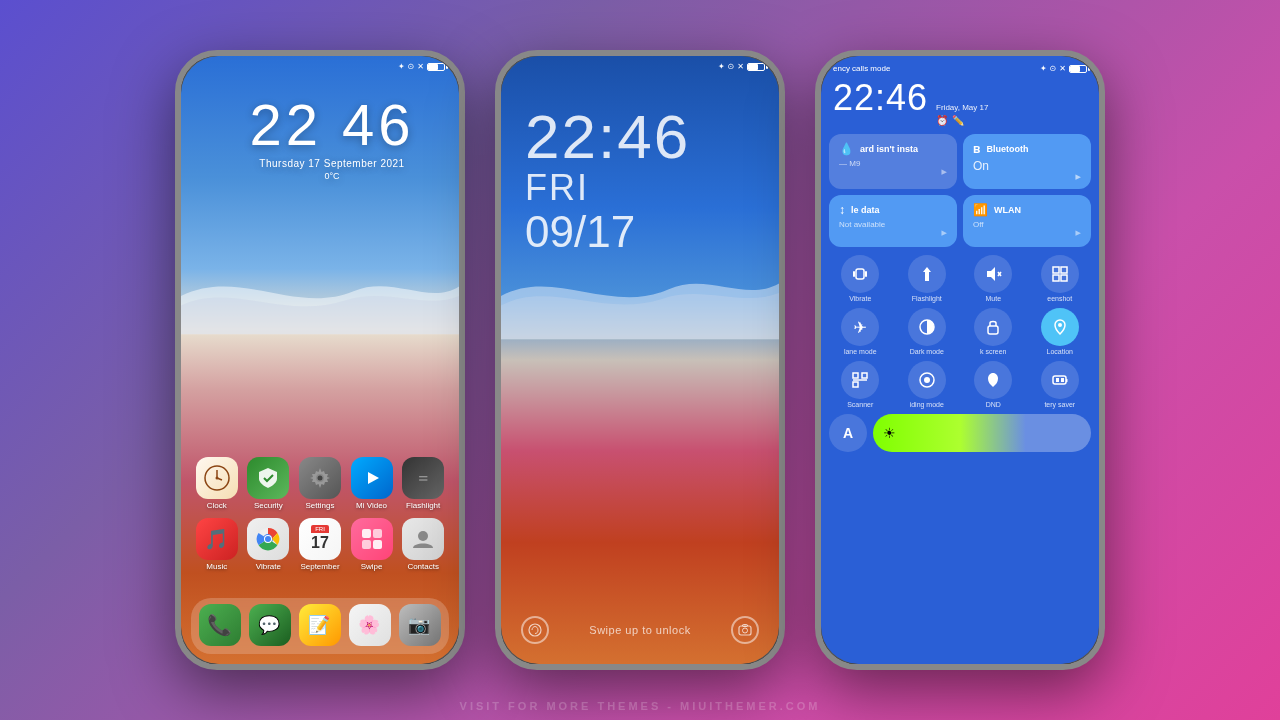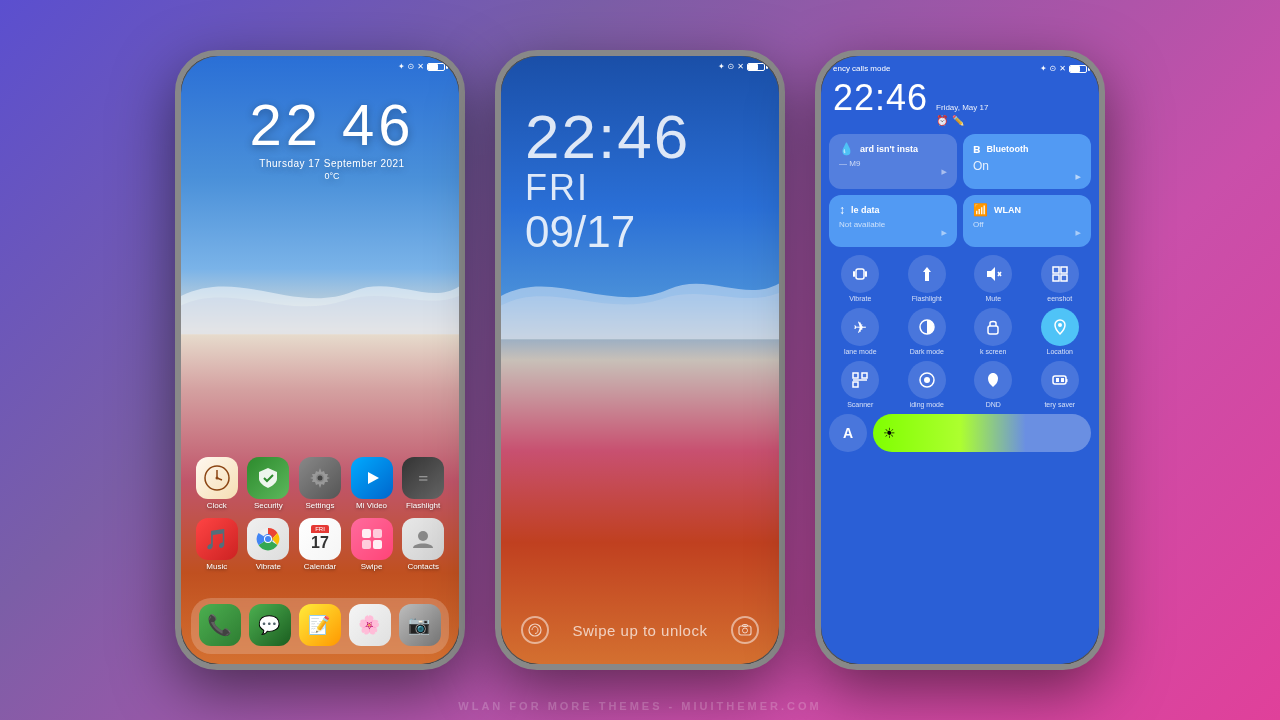--- a/index.html
+++ b/index.html
@@ -203,21 +203,21 @@
       height: 28px;
       border-radius: 50%;
       border: 2px solid rgba(255,255,255,0.5);
       display: flex;
       align-items: center;
       justify-content: center;
       color: white;
       font-size: 12px;
     }
     .swipe-text {
-      font-size: 15px;
+      font-size: 11px;
       color: rgba(255,255,255,0.7);
       letter-spacing: 0.5px;
     }
 
     
     .phone3-bg {
       width: 100%;
       height: 100%;
       background: #2a5fd6;
       position: relative;
@@ -453,21 +453,21 @@
             </div>
             <span class="app-label">Vibrate</span>
           </div>
           <div class="app-item">
             <div class="app-icon icon-calendar">
               <div style="display:flex;flex-direction:column;align-items:center;">
                 <div style="background:#e53935;width:100%;text-align:center;font-size:6px;color:white;border-radius:2px 2px 0 0;padding:1px 0;">FRI</div>
                 <div style="font-size:16px;font-weight:700;color:#333;line-height:1.2;">17</div>
               </div>
             </div>
-            <span class="app-label">Calendar</span>
+            <span class="app-label">September</span>
           </div>
           <div class="app-item">
             <div class="app-icon icon-themes">
               <svg width="26" height="26" viewBox="0 0 26 26">
                 <rect x="3" y="3" width="9" height="9" rx="2" fill="white" opacity="0.9"></rect>
                 <rect x="14" y="3" width="9" height="9" rx="2" fill="white" opacity="0.7"></rect>
                 <rect x="3" y="14" width="9" height="9" rx="2" fill="white" opacity="0.7"></rect>
                 <rect x="14" y="14" width="9" height="9" rx="2" fill="white" opacity="0.9"></rect>
               </svg>
             </div>
@@ -751,13 +751,13 @@
       <div class="cc-bottom">
         <div class="cc-alpha-btn">A</div>
         <div class="cc-brightness">
           <span class="cc-brightness-icon">☀</span>
         </div>
       </div>
     </div>
   </div>
 </div>
 
-<div class="watermark">WLAN FOR MORE THEMES - MIUITHEMER.COM</div>
+<div class="watermark">VISIT FOR MORE THEMES - MIUITHEMER.COM</div>
 
 </body></html>

